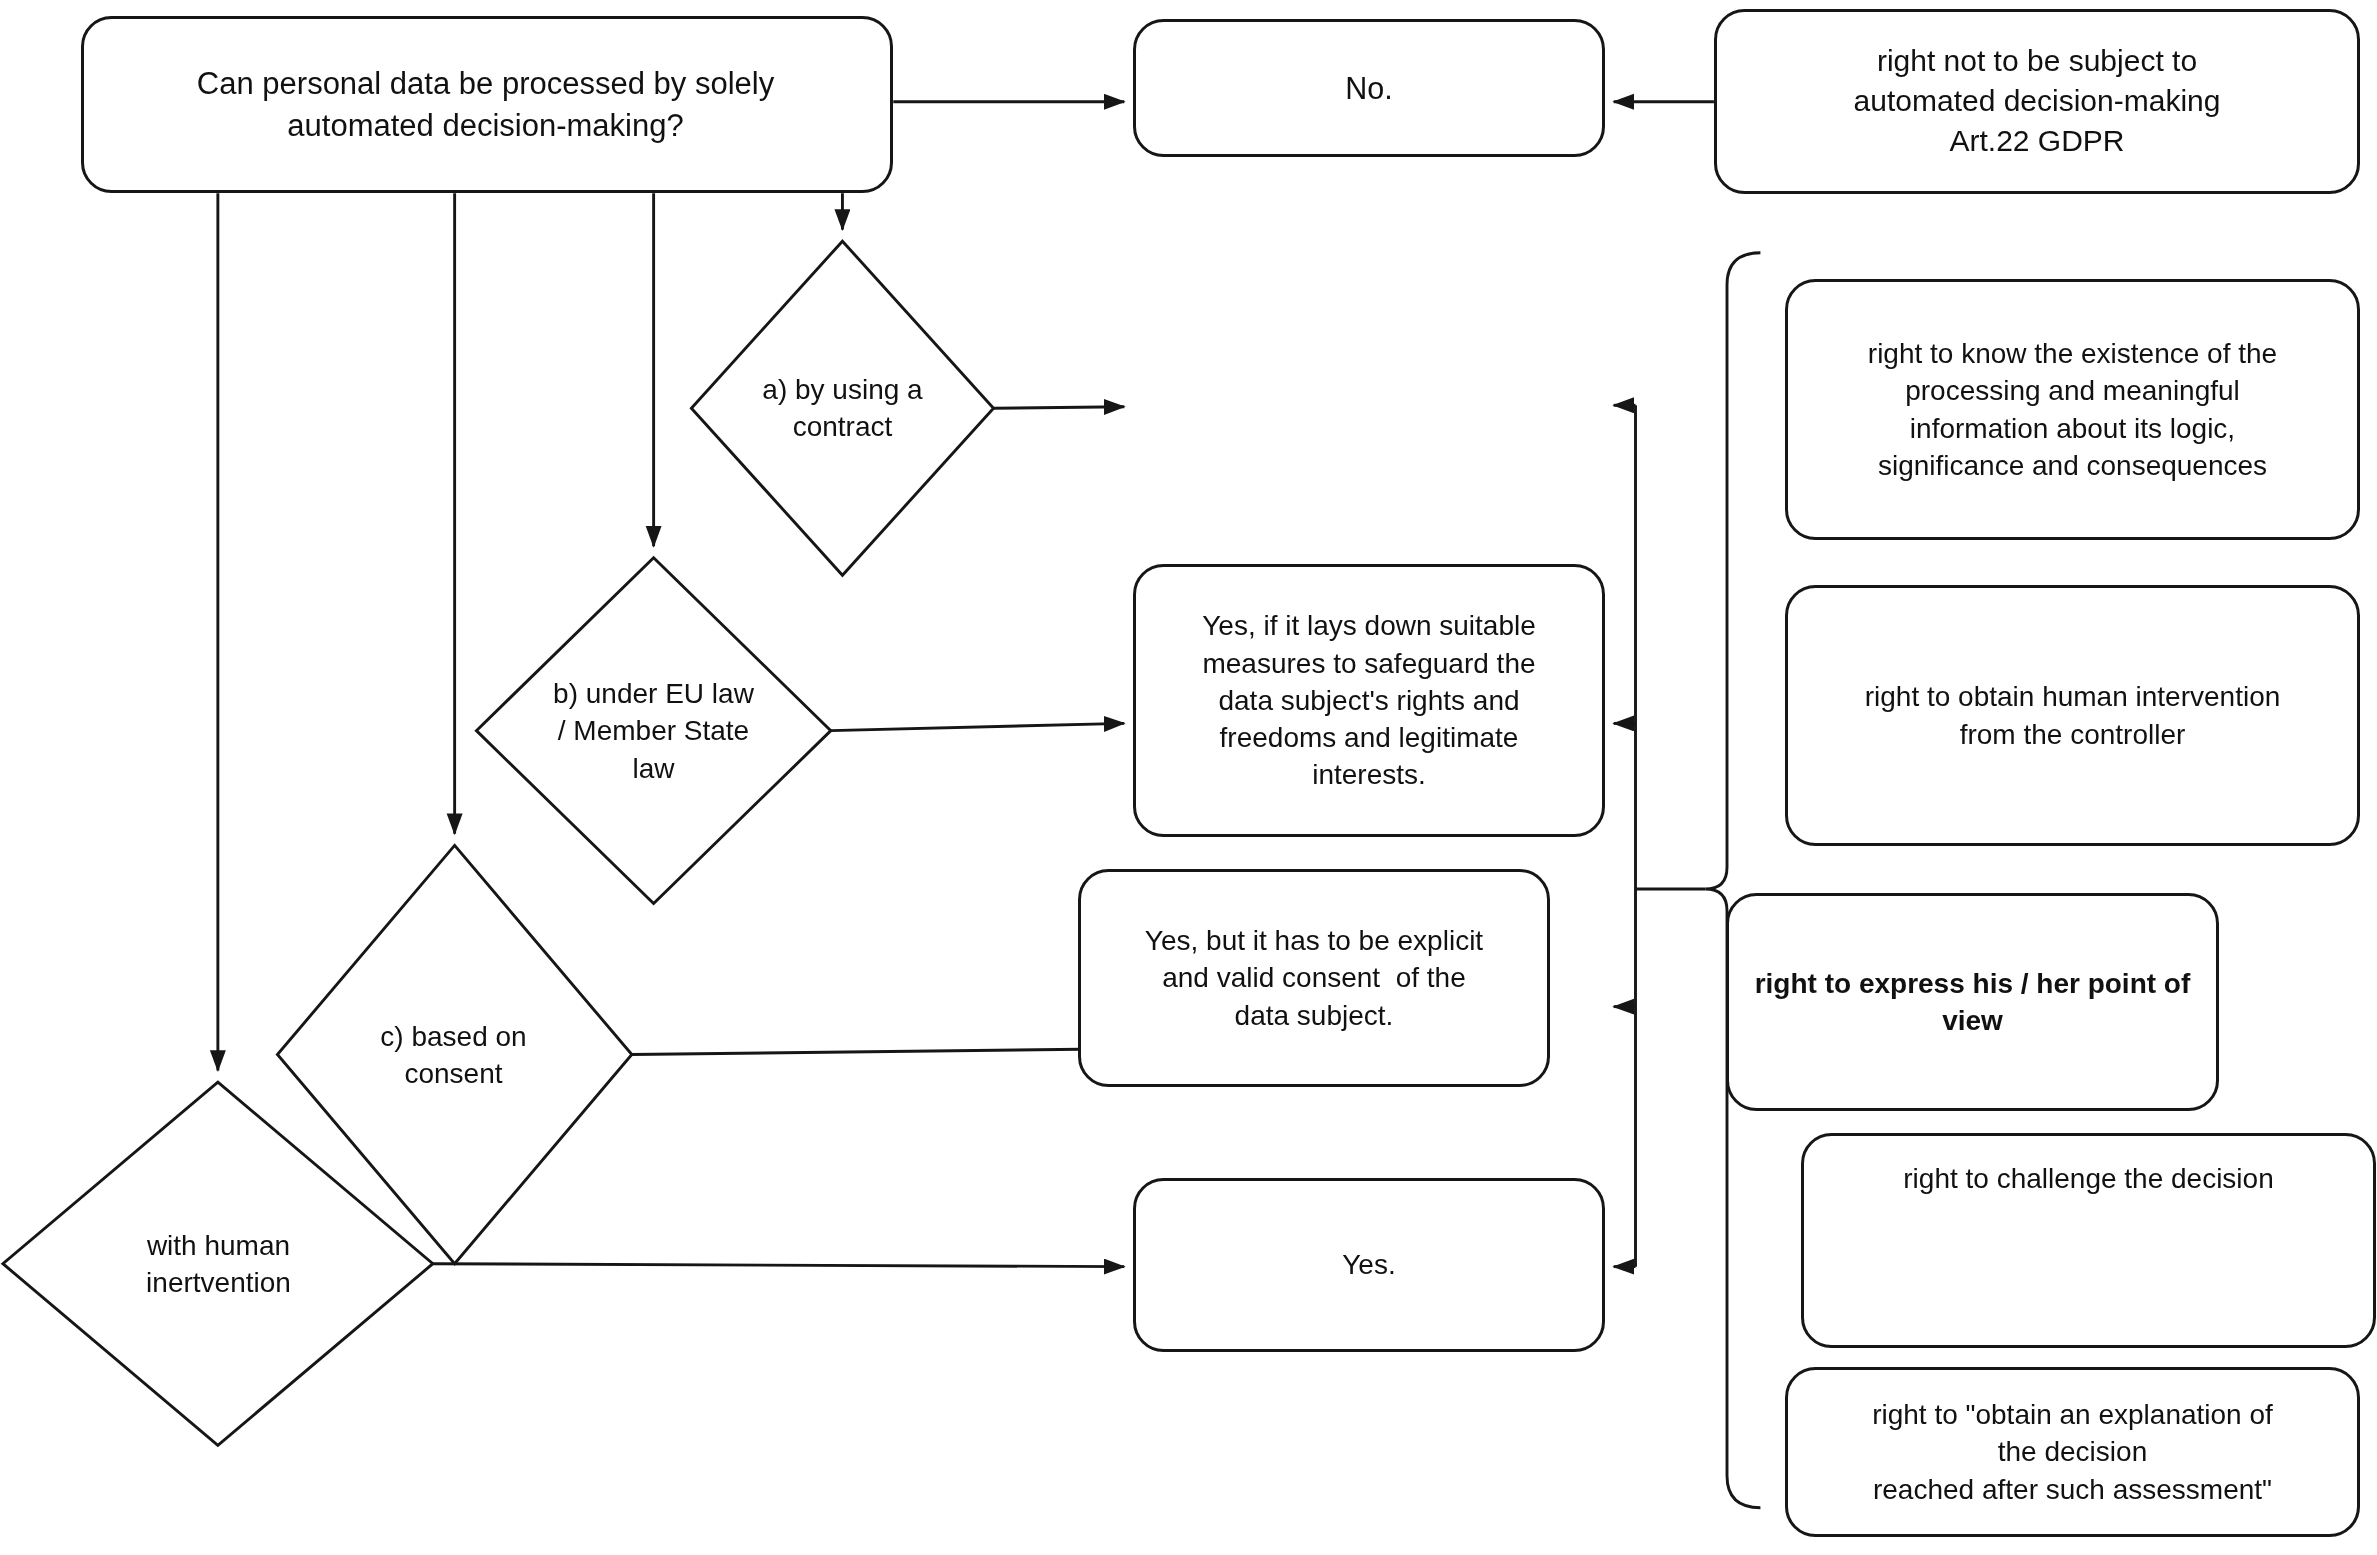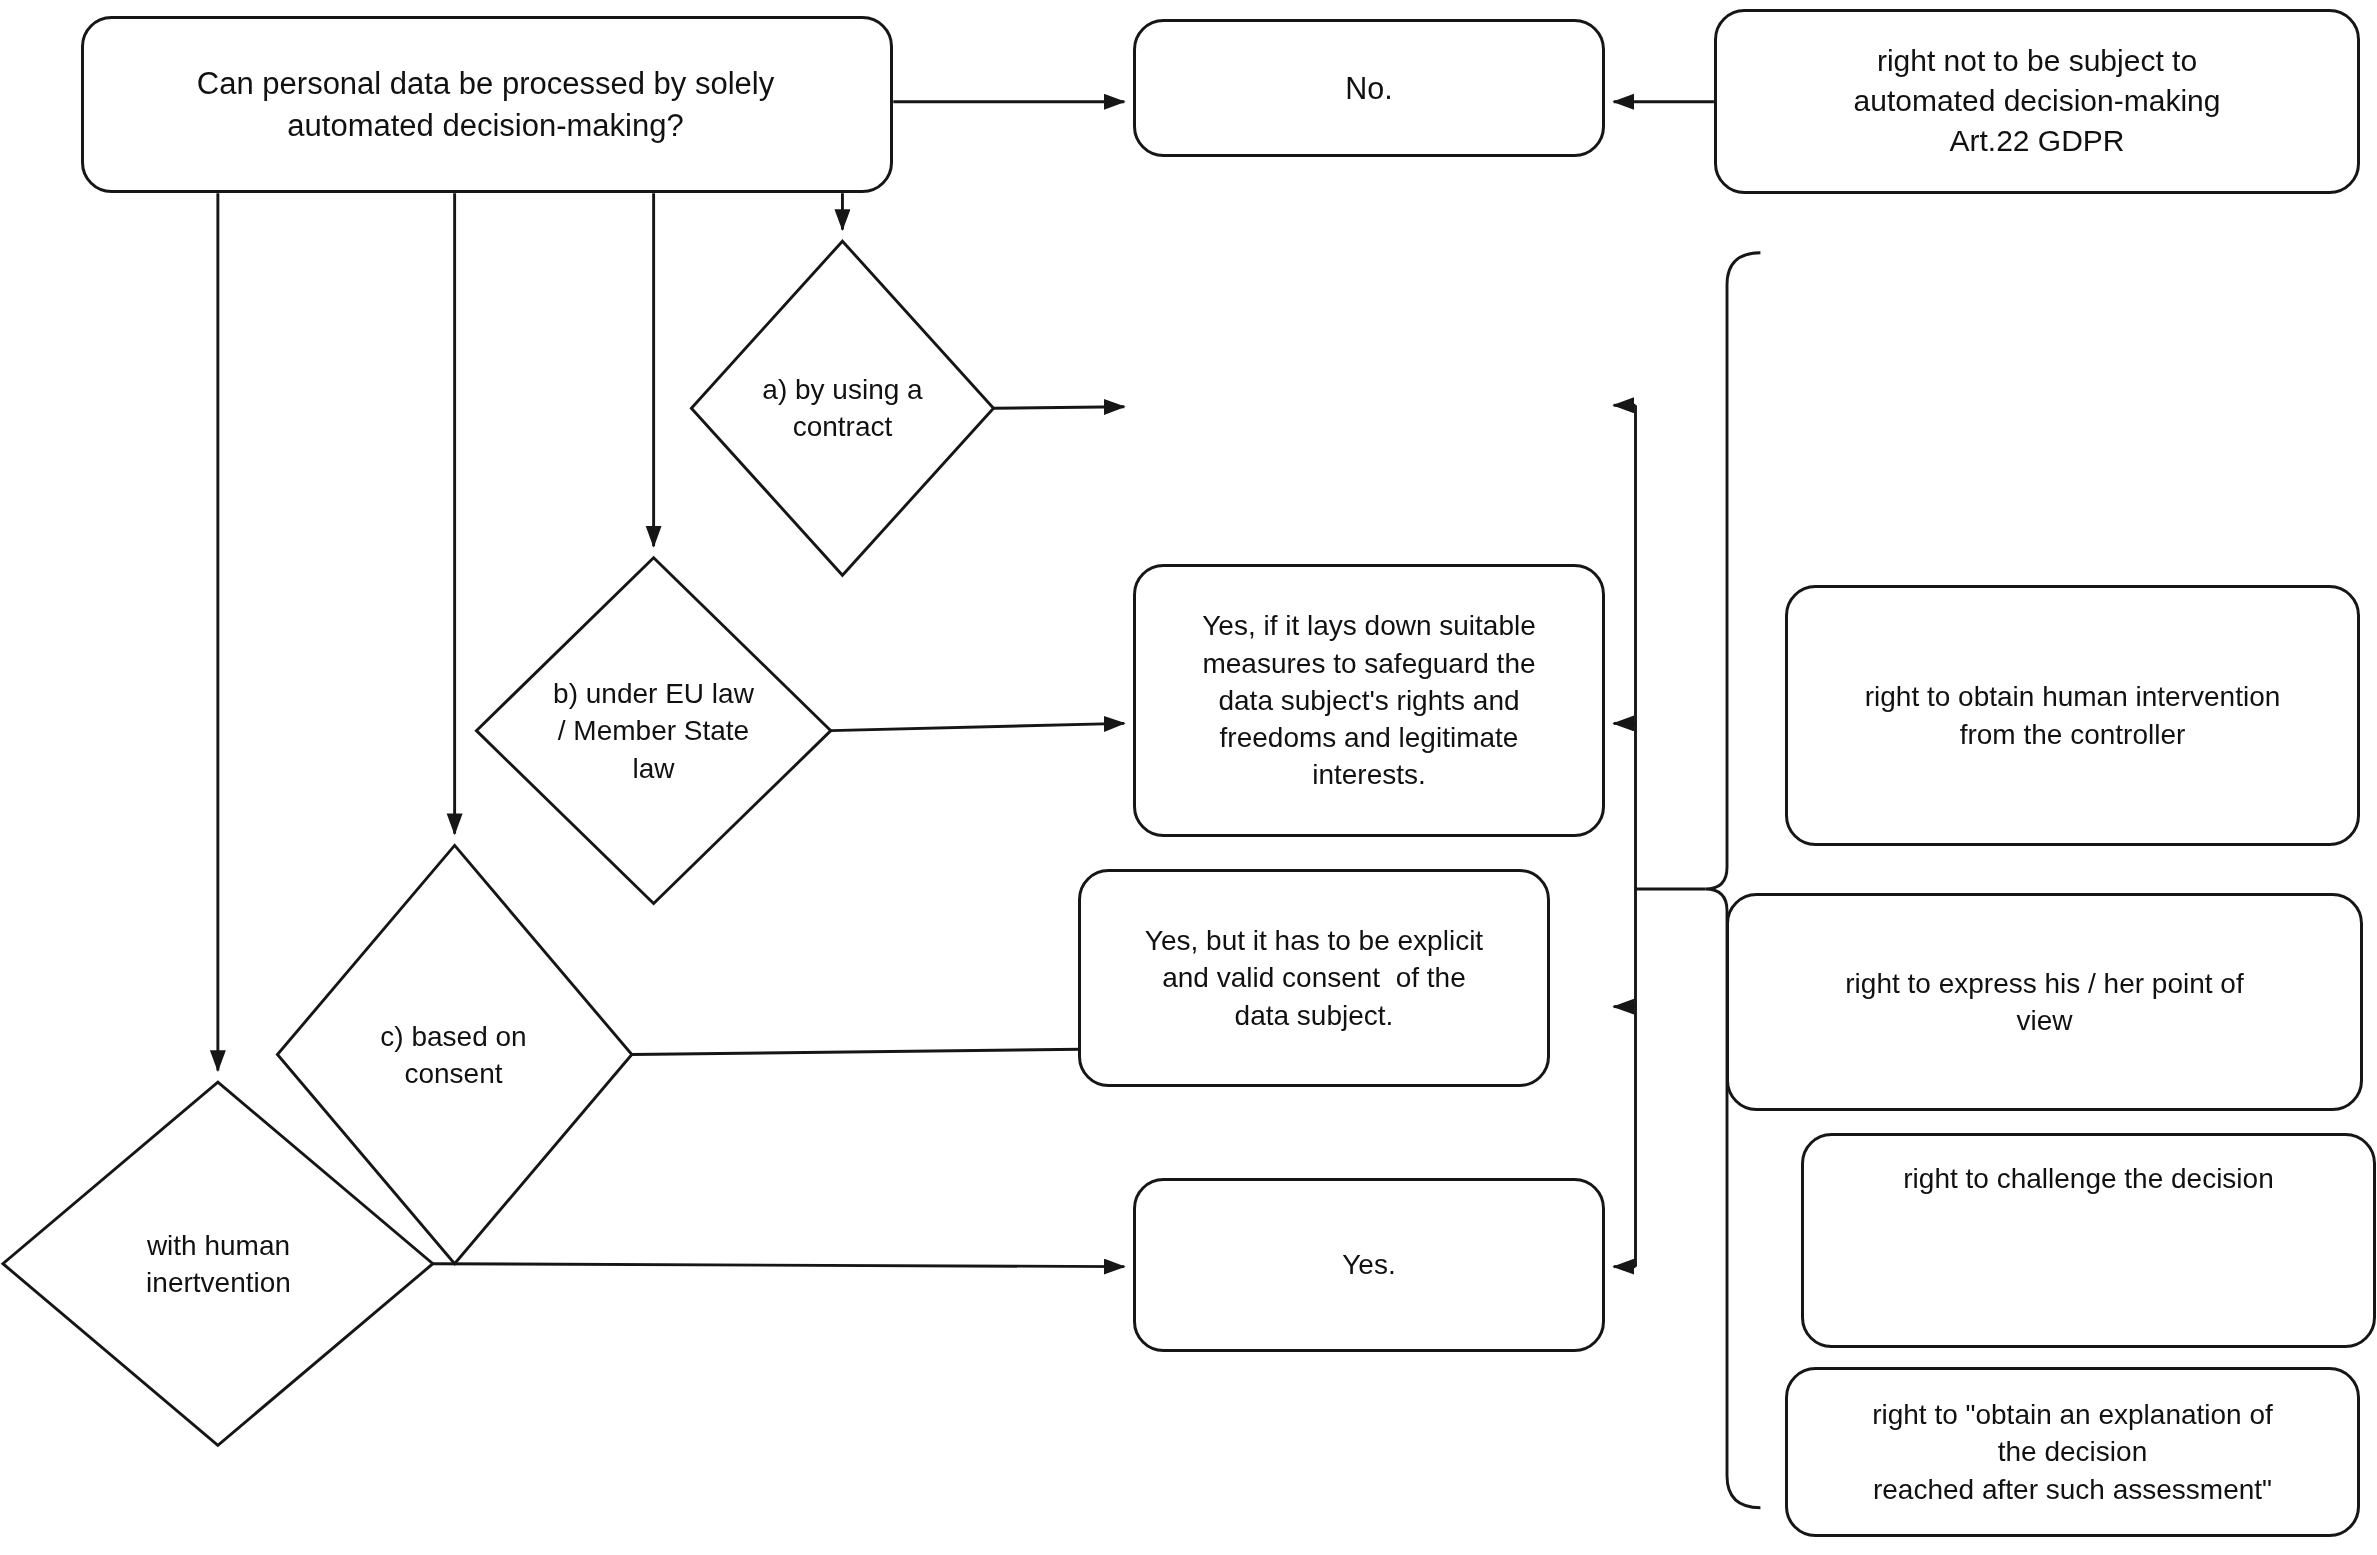--- a/index.html
+++ b/index.html
@@ -101,23 +101,27 @@
   <div class="node fs-mid" style="left:1133px;top:564px;width:472px;height:273px;">Yes, if it lays down suitable
 measures to safeguard the
 data subject's rights and
 freedoms and legitimate
 interests.</div>
   <div class="node fs-mid" style="left:1078px;top:869px;width:472px;height:218px;">Yes, but it has to be explicit
 and valid consent  of the
 data subject.</div>
   <div class="node fs-mid" style="left:1133px;top:1178px;width:472px;height:174px;">Yes.</div>
 
+  <div class="node fs-right" style="left:1785px;top:279px;width:575px;height:261px;">right to know the existence of the
+processing and meaningful
+information about its logic,
+significance and consequences</div>
   <div class="node fs-right" style="left:1785px;top:585px;width:575px;height:261px;">right to obtain human intervention
 from the controller</div>
-  <div class="node fs-right" style="left:1726px;top:893px;width:637px;height:218px;">right to express his / her point of
+  <div class="node fs-right" style="left:1726px;top:893px;width:493px;height:218px;font-weight:bold;">right to express his / her point of
 view</div>
   <div class="node fs-right top-align" style="left:1785px;top:1133px;width:575px;height:215px;">right to challenge the decision</div>
   <div class="node fs-right" style="left:1785px;top:1367px;width:575px;height:170px;">right to "obtain an explanation of
 the decision
 reached after such assessment"</div>
 
 </div>
 
 
 </body></html>

